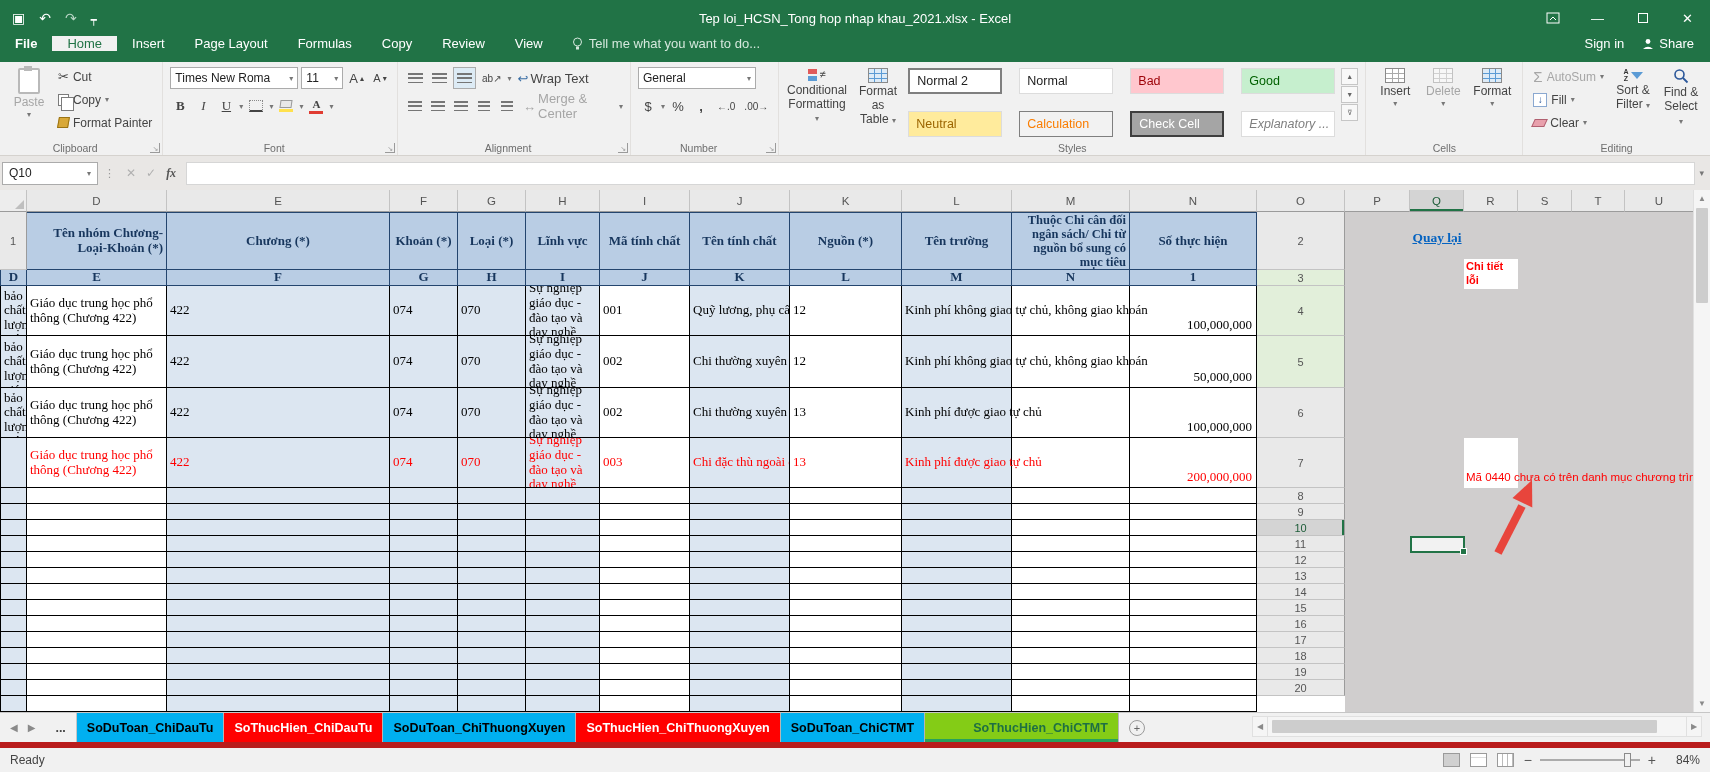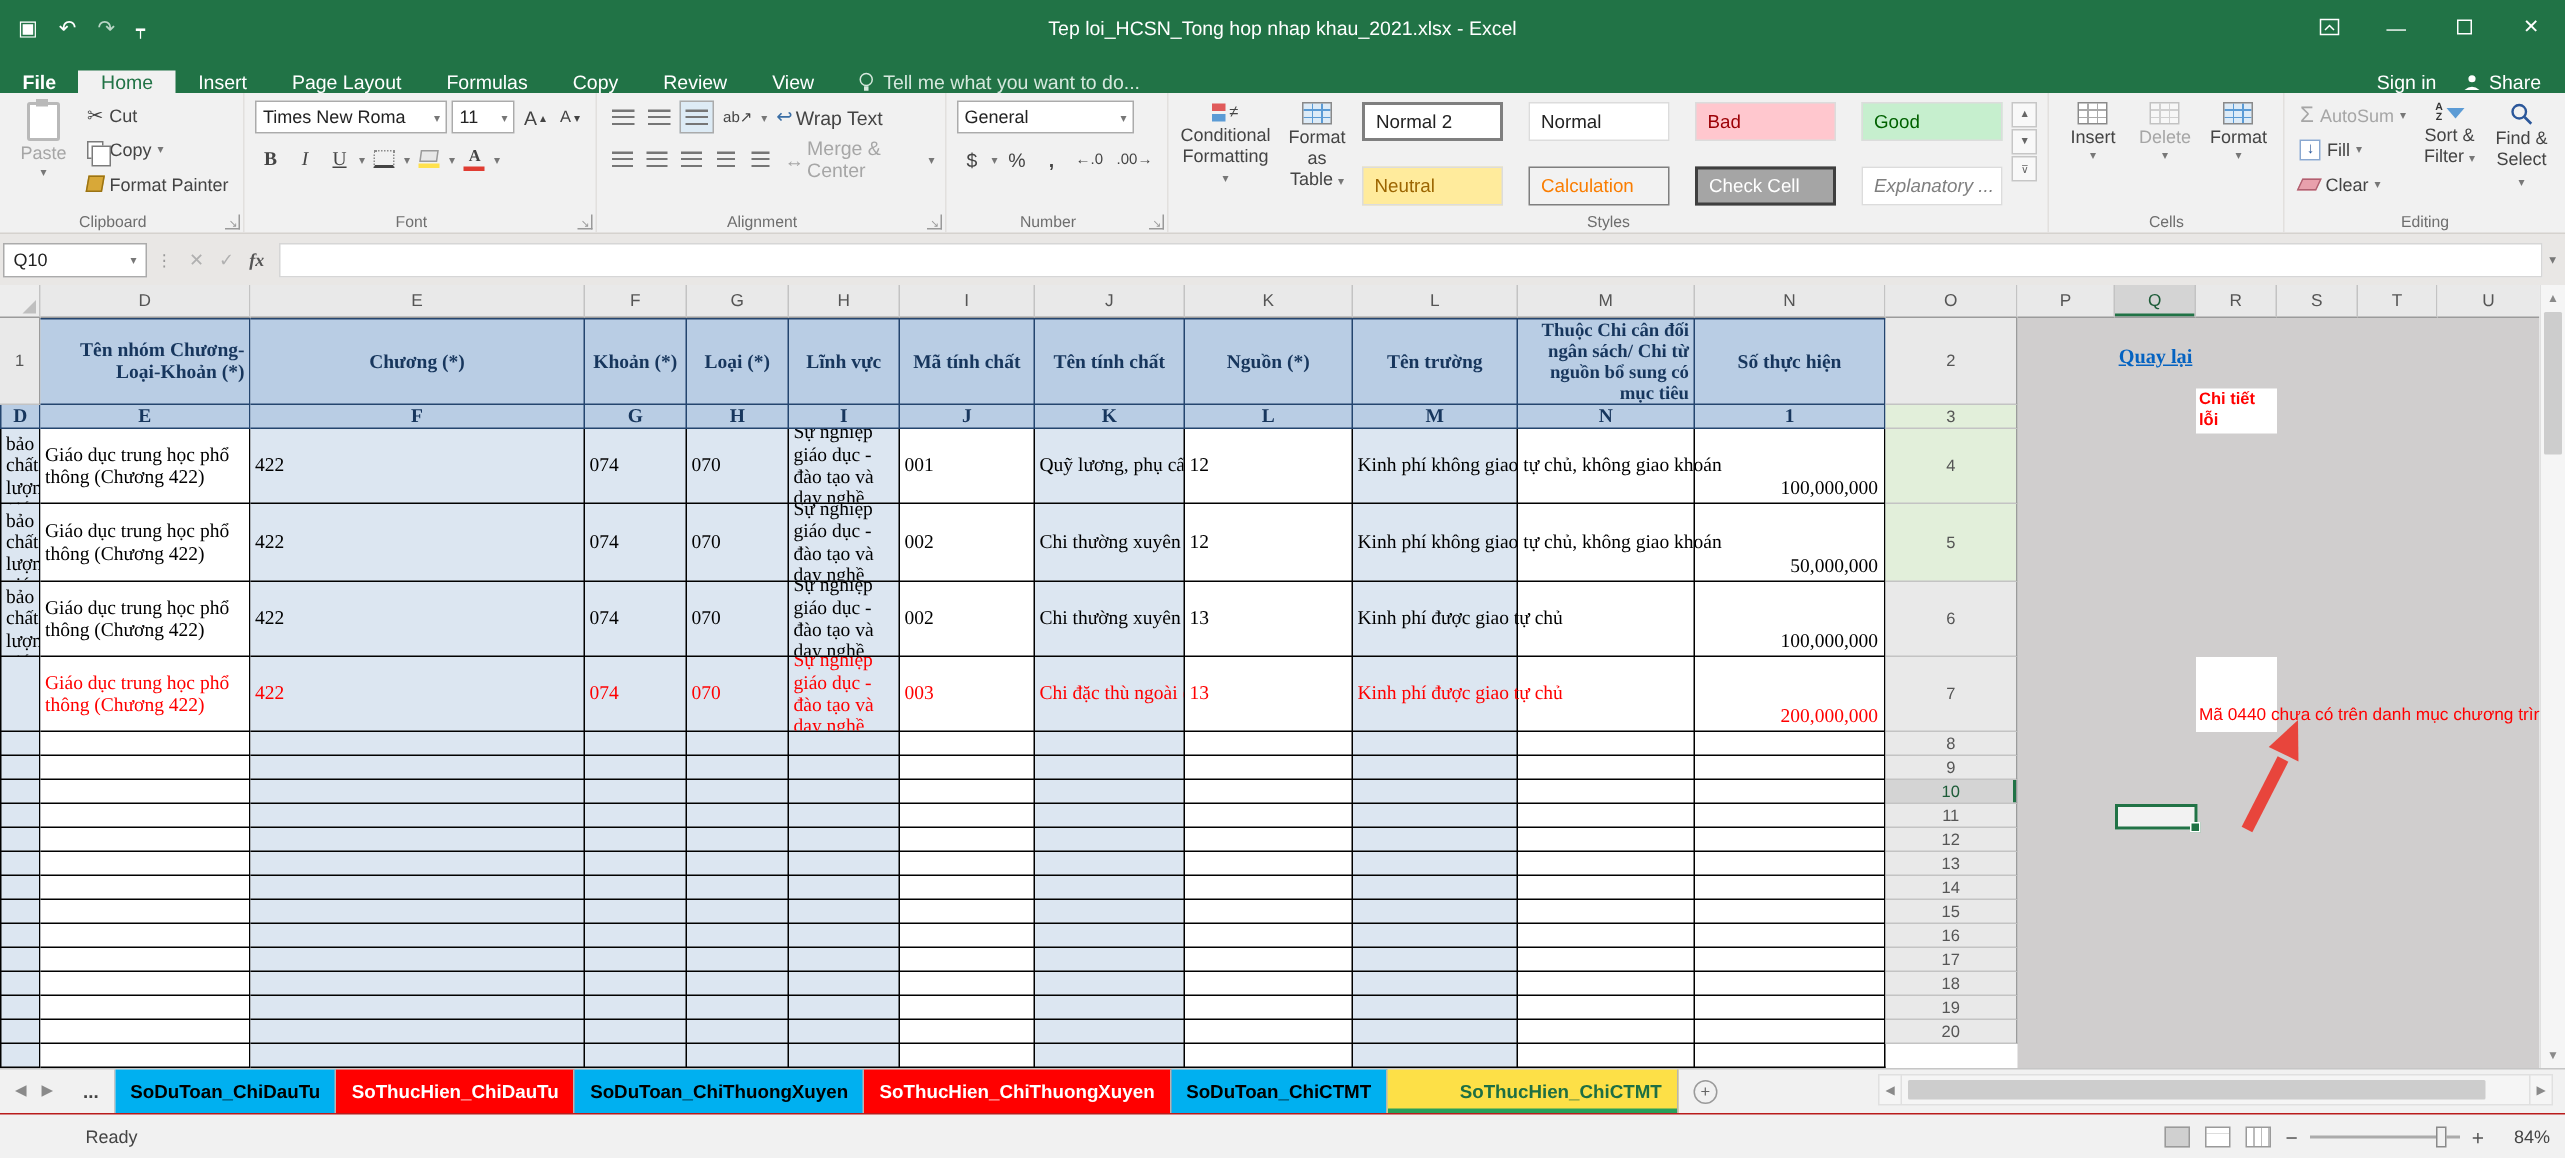--- a/index.html
+++ b/index.html
@@ -10,21 +10,21 @@
   .titlebar { position:absolute; top:0; left:0; width:100%; height:36px; background:#217346; color:#fff; display:flex; align-items:center; }
   .qat { display:flex; align-items:center; gap:14px; padding-left:12px; }
   .qat .g { font-size:14px; color:#fff; cursor:pointer; }
   .qat .dim { color:#b9d6c6; }
   .title-text { position:absolute; left:0; right:0; text-align:center; font-size:13px; color:#fff; pointer-events:none; }
   .winbtns { margin-left:auto; display:flex; height:36px; }
   .winbtn { width:45px; height:36px; display:flex; align-items:center; justify-content:center; font-size:13px; color:#fff; cursor:pointer; }
   .winbtn .sq { width:10px; height:10px; border:1px solid #fff; display:inline-block; }
 
   
-  .menubar { position:absolute; top:36px; left:0; width:100%; height:26px; background:#217346; display:flex; align-items:flex-end; color:#fff; font-size:13px; }
+  .menubar { position:absolute; top:36px; left:0; width:100%; height:26px; background:#217346; display:flex; align-items:flex-start; color:#fff; font-size:13px; }
   .mtab { padding:0 15px; display:flex; align-items:center; cursor:pointer; }
   .mtab.active { background:#F1F1F1; color:#217346; }
   .mtab.file { font-weight:bold; }
   .tellme { display:flex; align-items:center; gap:6px; padding:0 14px; color:#d5e8dd; font-size:13px; cursor:text; }
   .mright { margin-left:auto; display:flex; align-items:center; gap:18px; padding-right:16px; }
   .mright .itm { display:flex; align-items:center; gap:5px; cursor:pointer; }
 
   
   .ribbon { position:absolute; top:62px; left:0; width:100%; height:94px; background:#F1F1F1; border-bottom:1px solid #D5D2CE; display:flex; }
   .rg { position:relative; display:flex; align-items:flex-start; gap:4px; padding:4px 7px 16px 7px; border-right:1px solid #E2E0DE; }
@@ -124,30 +124,30 @@
   .vthumb { position:absolute; top:18px; left:2px; width:12px; height:95px; background:#CDCDCD; border-radius:1px; cursor:grab; }
 
   
   .tabbar { position:absolute; top:712px; left:0; width:100%; height:30px; background:#F1F1F1; border-top:1px solid #C6C6C6; display:flex; align-items:stretch; font-size:12.5px; }
   .tnav { display:flex; align-items:center; gap:10px; padding:0 10px; color:#8a8a8a; font-size:10px; }
   .tnav span { cursor:pointer; }
   .stab-more { display:flex; align-items:center; padding:0 10px; color:#444; border-right:1px solid #C6C6C6; cursor:pointer; font-weight:bold; }
   .stab { display:flex; align-items:center; padding:0 10px; border-right:1px solid #B5B5B5; cursor:pointer; font-weight:bold; color:#222; }
   .t-blue { background:#00B0F0; color:#000; }
   .t-red { background:#FF0000; color:#fff; }
-  .t-active { background:#fde047; color:#1E6F43; box-shadow:inset 0 -3px 0 #28A05C;padding-left:48px; }
+  .t-active { background:#84cc16; color:#1E6F43; box-shadow:inset 0 -3px 0 #28A05C;padding-left:48px; }
   .addsheet { display:flex; align-items:center; padding:0 10px; color:#666; cursor:pointer; }
   .addsheet .plus { width:16px; height:16px; border:1px solid #9a9a9a; border-radius:50%; display:flex; align-items:center; justify-content:center; font-size:11px; color:#666; }
   .hscroll { position:absolute; right:8px; top:716px; width:450px; height:21px; display:flex; align-items:center; }
   .hscroll .ar { width:16px; height:21px; display:flex; align-items:center; justify-content:center; font-size:8px; color:#8a8a8a; background:#F5F5F5; border:1px solid #E0E0E0; cursor:pointer; }
   .htrack { flex:1; height:21px; background:#F5F5F5; border-top:1px solid #E0E0E0; border-bottom:1px solid #E0E0E0; position:relative; }
   .hthumb { position:absolute; top:3px; left:4px; width:385px; height:13px; background:#CDCDCD; border-radius:1px; cursor:grab; }
 
   
-  .statusbar { position:absolute; top:742px; left:0; width:100%; height:30px; background:#F1F1F1; border-top:1px solid #b91c1c; display:flex; align-items:center; font-size:12px; color:#444;padding-left:47px; }
+  .statusbar { position:absolute; top:742px; left:0; width:100%; height:30px; background:#F1F1F1; border-top:6px solid #b91c1c; display:flex; align-items:center; font-size:12px; color:#444; }
   .ready { padding-left:10px; }
   .sright { margin-left:auto; display:flex; align-items:center; gap:10px; padding-right:10px; }
   .viewico { width:17px; height:14px; border:1px solid #9a9a9a; background:#fff; cursor:pointer; }
   .viewico.active { background:#D0D0D0; }
   .viewico.pl { background:linear-gradient(#fff 0 3px,#ddd 3px 4px,#fff 4px); }
   .viewico.pb { background:repeating-linear-gradient(to right,#fff 0 4px,#bbb 4px 5px); }
   .zoomctl { display:flex; align-items:center; gap:8px; }
   .ztrack { position:relative; width:100px; height:2px; background:#ABABAB; }
   .zthumb { position:absolute; left:84px; top:-6px; width:7px; height:14px; background:#F1F1F1; border:1px solid #8a8a8a; cursor:grab; }
   .zpm { font-size:14px; color:#555; cursor:pointer; }

